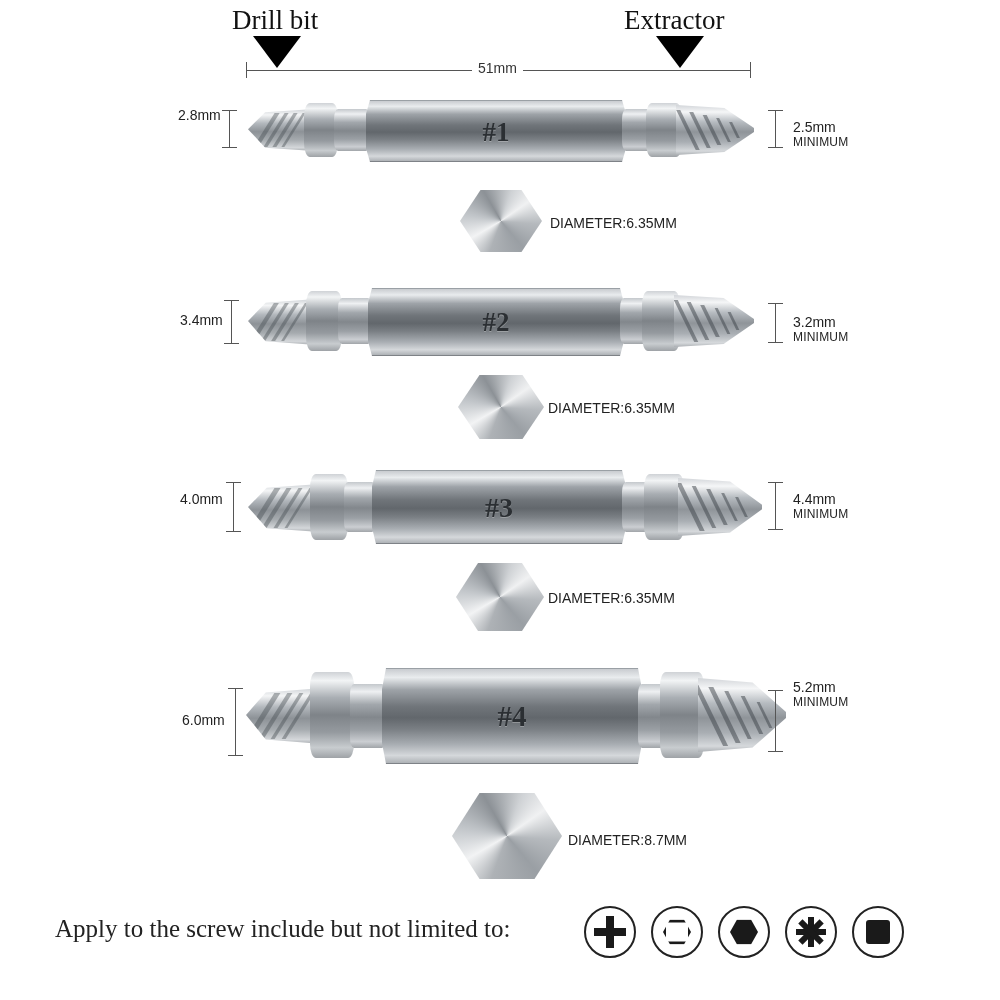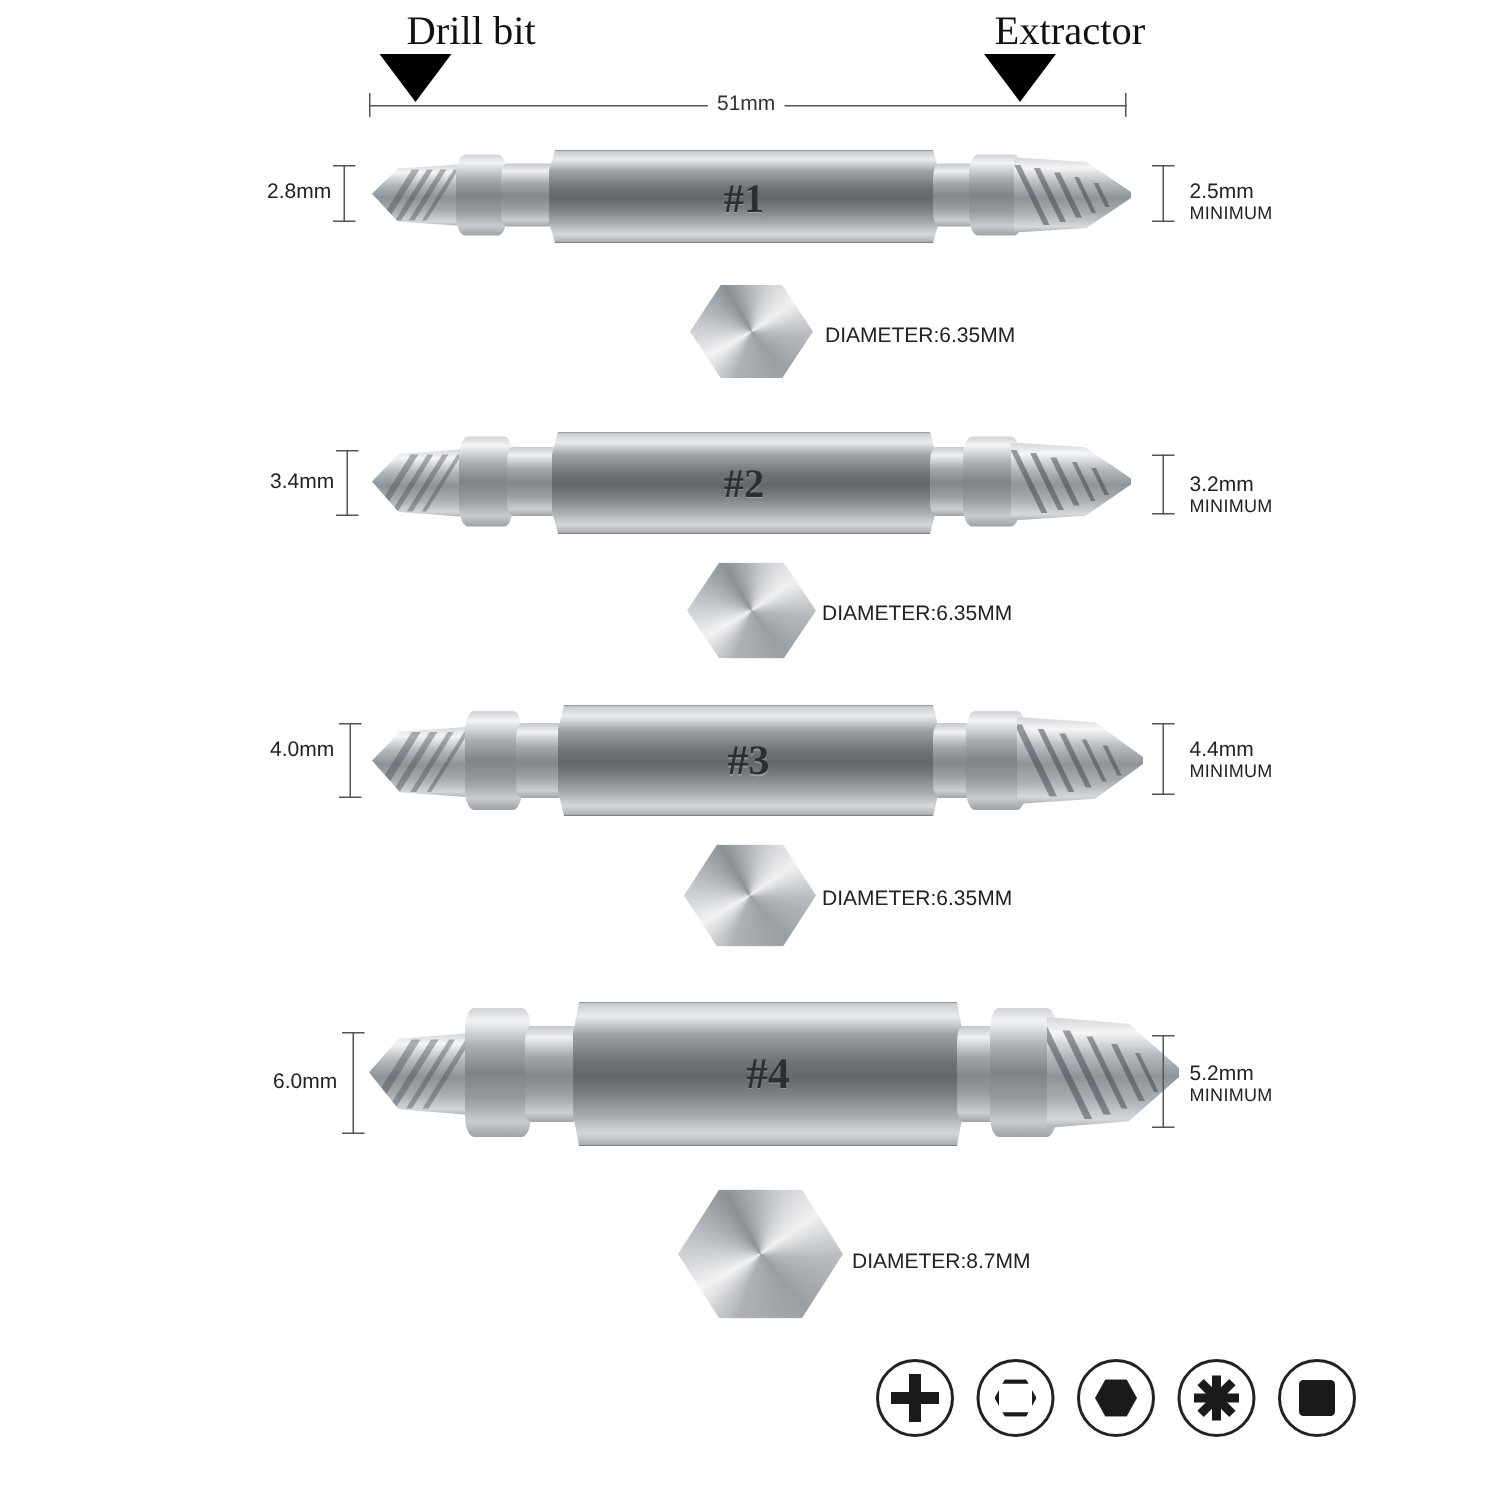--- a/index.html
+++ b/index.html
@@ -16,21 +16,20 @@
     overflow: hidden;
   }
 
   
   .top-label {
     position: absolute;
     font-family: "Liberation Serif", serif;
     font-size: 27px;
     color: #111;
     white-space: nowrap;
-    margin-left: 39px;
   }
   .arrow-down {
     position: absolute;
     width: 0;
     height: 0;
     border-left: 24px solid transparent;
     border-right: 24px solid transparent;
     border-top: 32px solid #000;
   }
 
@@ -264,21 +263,21 @@
       <div class="ext-thread" style="left:46px; top:13px; width:3px; height:24px;"></div>
       <div class="ext-thread" style="left:57px; top:17px; width:3px; height:16px;"></div>
     </div>
   </div>
 
   <div class="vdim" style="left:222px; top:110px; width:15px; height:38px;">
     <div class="vline" style="height:38px;"></div>
     <div class="cap" style="top:0;"></div>
     <div class="cap" style="top:37px;"></div>
   </div>
-  <div class="vdim-text" style="left:178px; top:120px;text-align:center;">2.8mm</div>
+  <div class="vdim-text" style="left:178px; top:108px;text-align:center;">2.8mm</div>
 
   <div class="vdim" style="left:768px; top:110px; width:15px; height:38px;">
     <div class="vline" style="height:38px;"></div>
     <div class="cap" style="top:0;"></div>
     <div class="cap" style="top:37px;"></div>
   </div>
   <div class="vdim-text" style="left:793px; top:120px;">
     <span>2.5mm</span>
     <span class="sub">MINIMUM</span>
   </div>
@@ -397,28 +396,29 @@
     <div class="cap" style="top:0;"></div>
     <div class="cap" style="top:67px;"></div>
   </div>
   <div class="vdim-text" style="left:182px; top:713px;">6.0mm</div>
 
   <div class="vdim" style="left:768px; top:690px; width:15px; height:62px;">
     <div class="vline" style="height:62px;"></div>
     <div class="cap" style="top:0;"></div>
     <div class="cap" style="top:61px;"></div>
   </div>
-  <div class="vdim-text" style="left:793px; top:708px;">
+  <div class="vdim-text" style="left:793px; top:680px;">
     <span>5.2mm</span>
     <span class="sub">MINIMUM</span>
   </div>
 
   <div class="hex" style="left:452px; top:793px; width:110px; height:86px;"></div>
   <div class="hex-label" style="left:568px; top:832px;">DIAMETER:8.7MM</div>
 
+  <div class="footer-text" style="left:55px; top:915px;">Apply to the screw include but not limited to:</div>
 
   <div class="screw-icon" style="left:584px; top:906px;">
     <div class="glyph" style="width:32px;height:32px;">
       <div class="g-phillips-v" style="left:12px; top:0; width:8px; height:32px;"></div>
       <div class="g-phillips-h" style="left:0; top:12px; width:32px; height:8px;"></div>
     </div>
   </div>
 
   <div class="screw-icon" style="left:651px; top:906px;">
     <div class="glyph g-hexout"></div>

